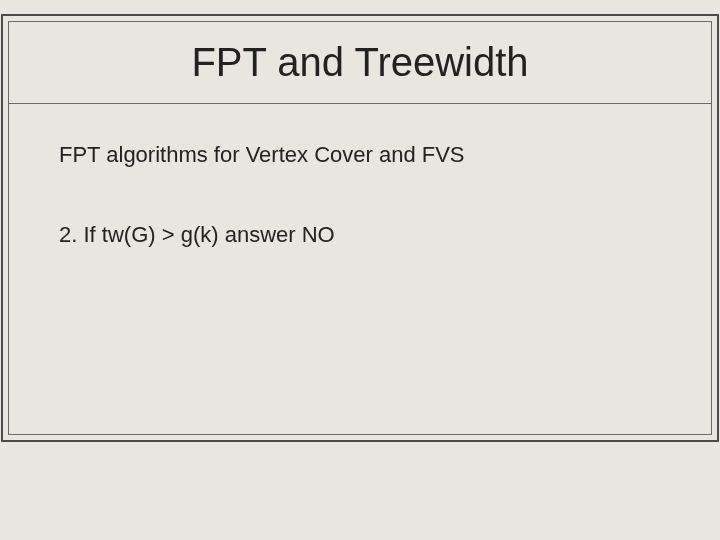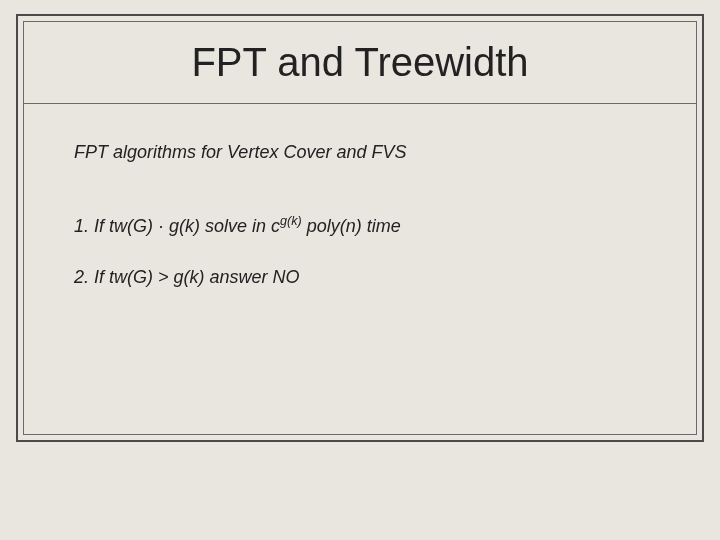--- a/index.html
+++ b/index.html
@@ -8,21 +8,21 @@
     width: 720px;
     height: 540px;
     background: #e9e5df;
     font-family: Arial, Helvetica, sans-serif;
     overflow: hidden;
   }
   .slide {
     box-sizing: border-box;
     width: 720px;
     height: 456px;
-    padding: 14px 16px;
+    padding: 14px 1px;
   }
   .outer-frame {
     box-sizing: border-box;
     width: 100%;
     height: 100%;
     border: 2px solid #4a4a4a;
     padding: 5px;
   }
   .inner-frame {
     box-sizing: border-box;
@@ -41,23 +41,22 @@
     font-weight: 400;
   }
   .title-rule {
     border: none;
     border-top: 1px solid #6a6a6a;
     margin: 0 -50px 0 -50px;
   }
   .body {
     padding-top: 36px;
     color: #222;
-    font-size: 18px;
+    font-size: 22px;
     line-height: 1.35;
-    font-style: italic;
   }
   .p1 { margin-bottom: 50px; }
   .item {
     margin-bottom: 26px;
   }
   .item-num { display: inline; }
   .item-text { display: inline; }
   .p-last { margin-top: 50px; }
   sup { font-size: 0.7em; vertical-align: super; line-height: 0; }
   .nowrap { white-space: nowrap; }
@@ -70,26 +69,20 @@
     <div class="inner-frame">
 
       <div class="title">FPT and Treewidth</div>
 
       <hr class="title-rule">
 
       <div class="body">
 
         <div class="p1">FPT algorithms for Vertex Cover and FVS</div>
 
-        <div class="item">
-          <span class="item-num">1.</span>
-          <span class="item-text nowrap">
-            <span>If tw(G) </span><span>·</span><span> g(k) solve in c</span><sup>g(k)</sup><span> poly(n) time</span>
-          </span>
-        </div>
 
         <div class="item">
           <span class="item-num">2.</span>
           <span class="item-text">If tw(G) &gt; g(k) answer NO</span>
         </div>
 
 
       </div>
     </div>
   </div>

